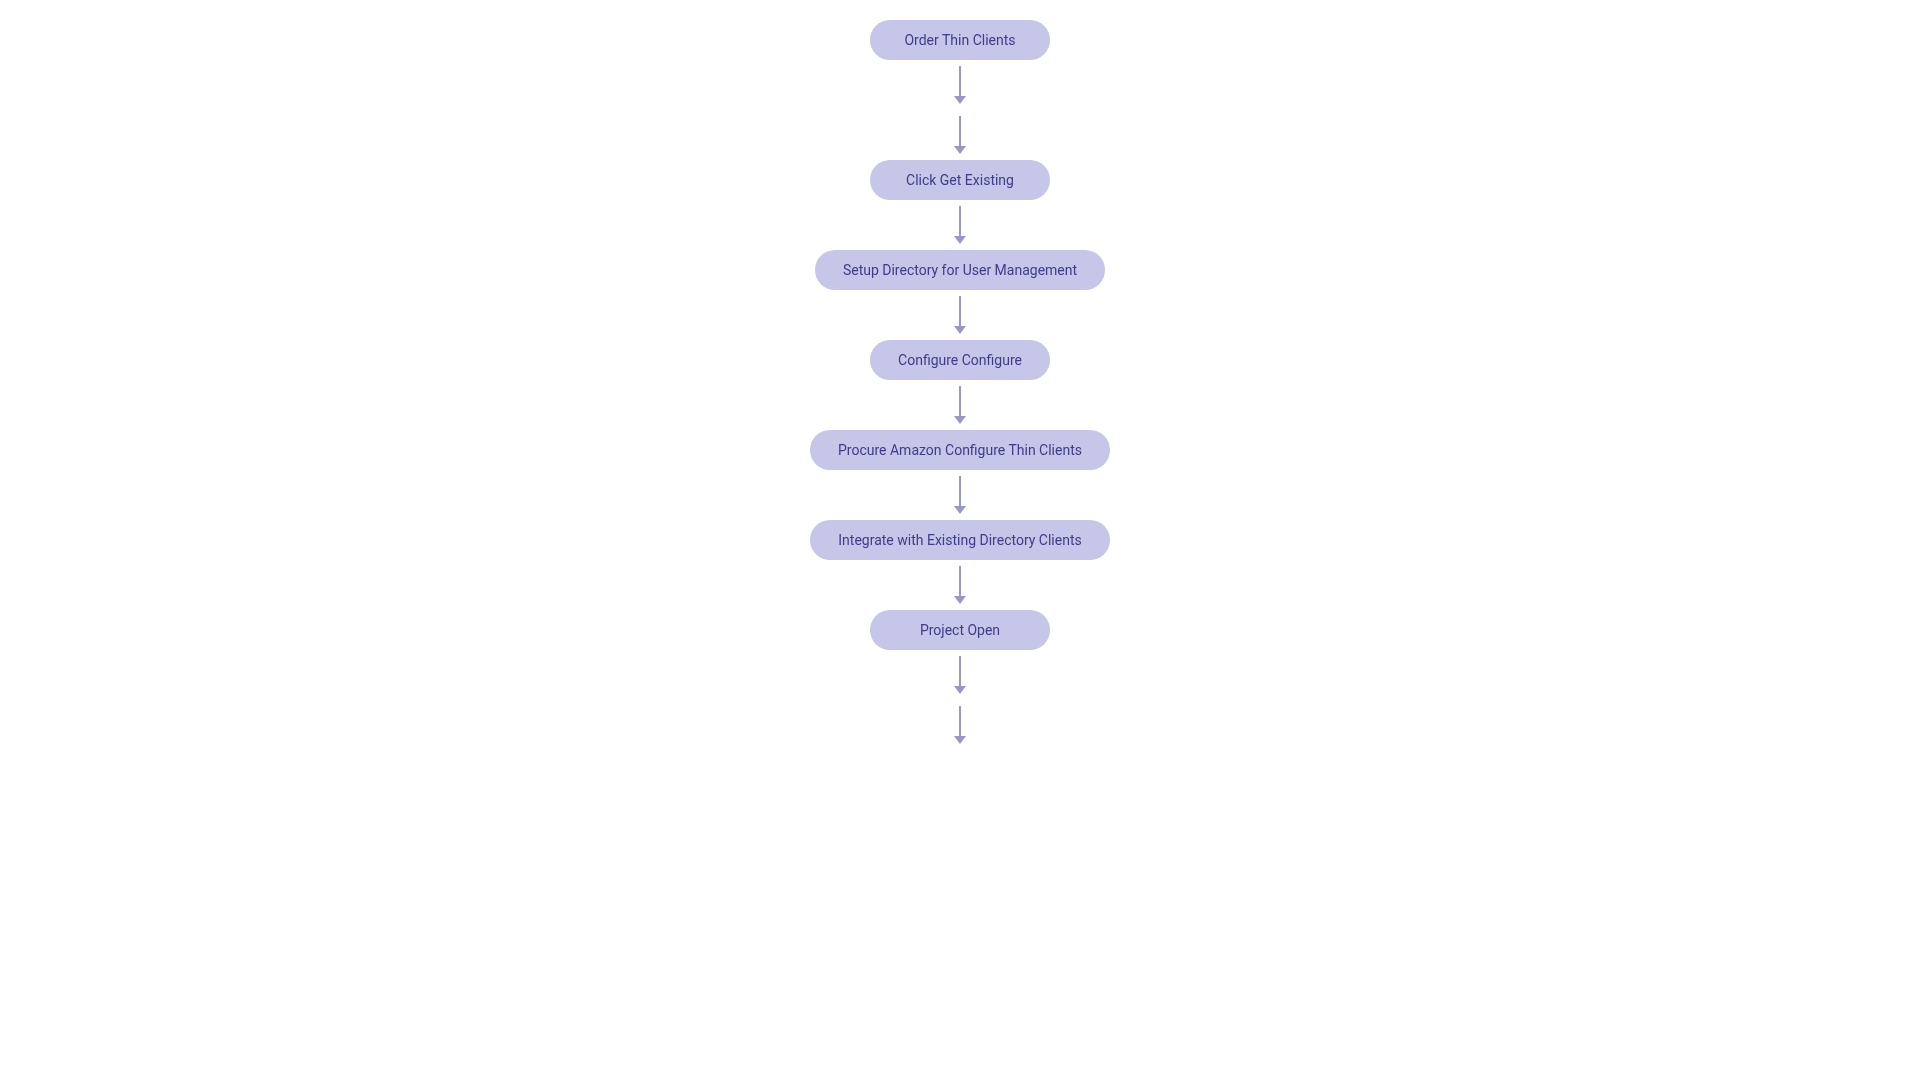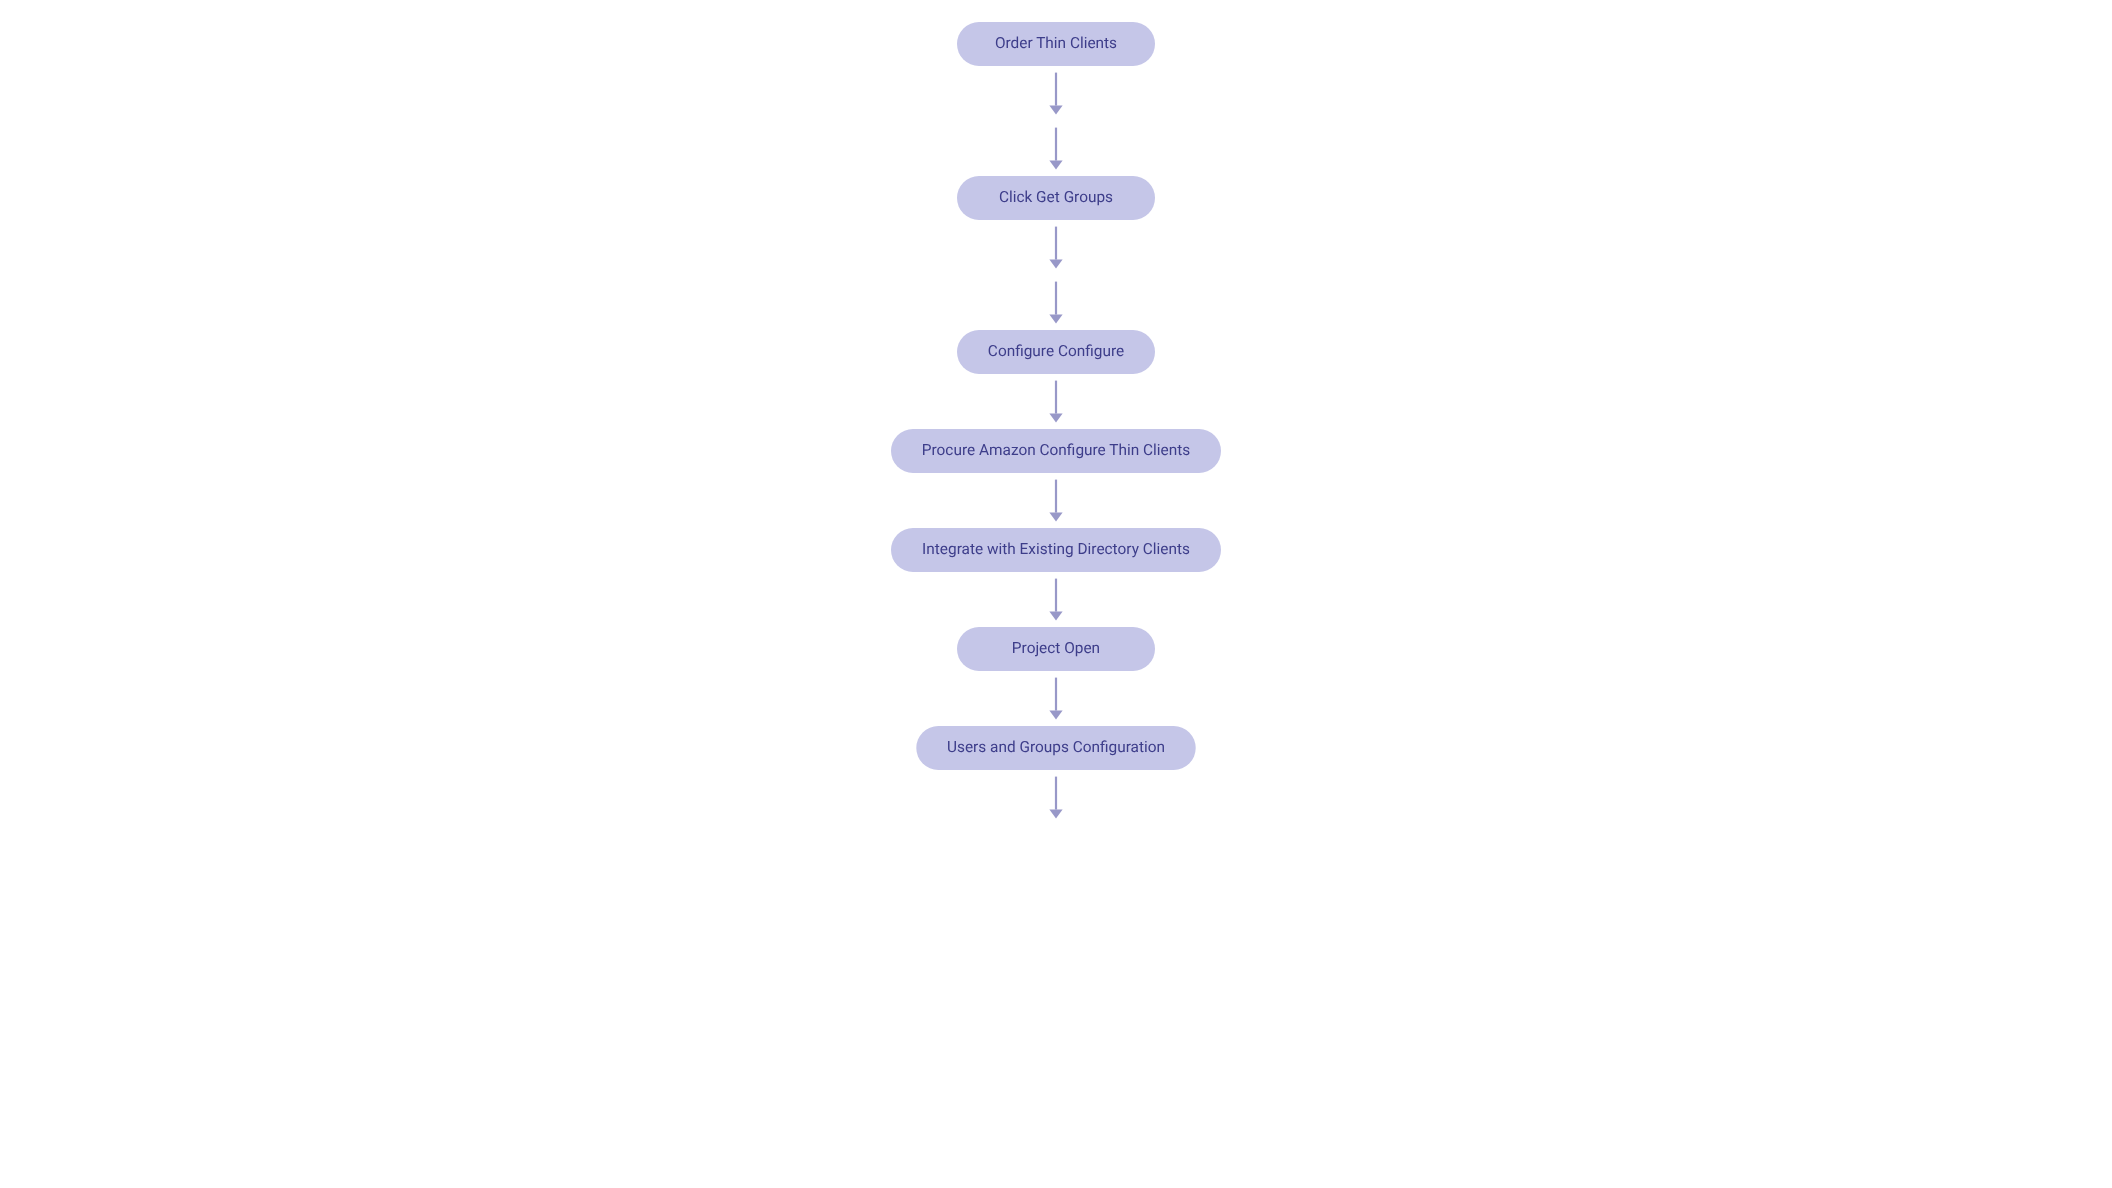--- a/index.html
+++ b/index.html
@@ -71,25 +71,26 @@
 <div class="flowchart-container">
 <div class="flow-node">Order Thin Clients</div>
     <div class="arrow">
       <div class="arrow-line"></div>
       <div class="arrow-head"></div>
     </div>
     <div class="arrow">
       <div class="arrow-line"></div>
       <div class="arrow-head"></div>
     </div>
-    <div class="flow-node">Click Get Groups</div>
+    <div class="flow-node">Click Get Existing</div>
     <div class="arrow">
       <div class="arrow-line"></div>
       <div class="arrow-head"></div>
     </div>
+    <div class="flow-node">Setup Directory for User Management</div>
     <div class="arrow">
       <div class="arrow-line"></div>
       <div class="arrow-head"></div>
     </div>
     <div class="flow-node">Configure Configure</div>
     <div class="arrow">
       <div class="arrow-line"></div>
       <div class="arrow-head"></div>
     </div>
     <div class="flow-node">Procure Amazon Configure Thin Clients</div>
@@ -100,18 +101,17 @@
     <div class="flow-node">Integrate with Existing Directory Clients</div>
     <div class="arrow">
       <div class="arrow-line"></div>
       <div class="arrow-head"></div>
     </div>
     <div class="flow-node">Project Open</div>
     <div class="arrow">
       <div class="arrow-line"></div>
       <div class="arrow-head"></div>
     </div>
-    <div class="flow-node">Users and Groups Configuration</div>
     <div class="arrow">
       <div class="arrow-line"></div>
       <div class="arrow-head"></div>
     </div>
   </div>
 
 </body></html>

